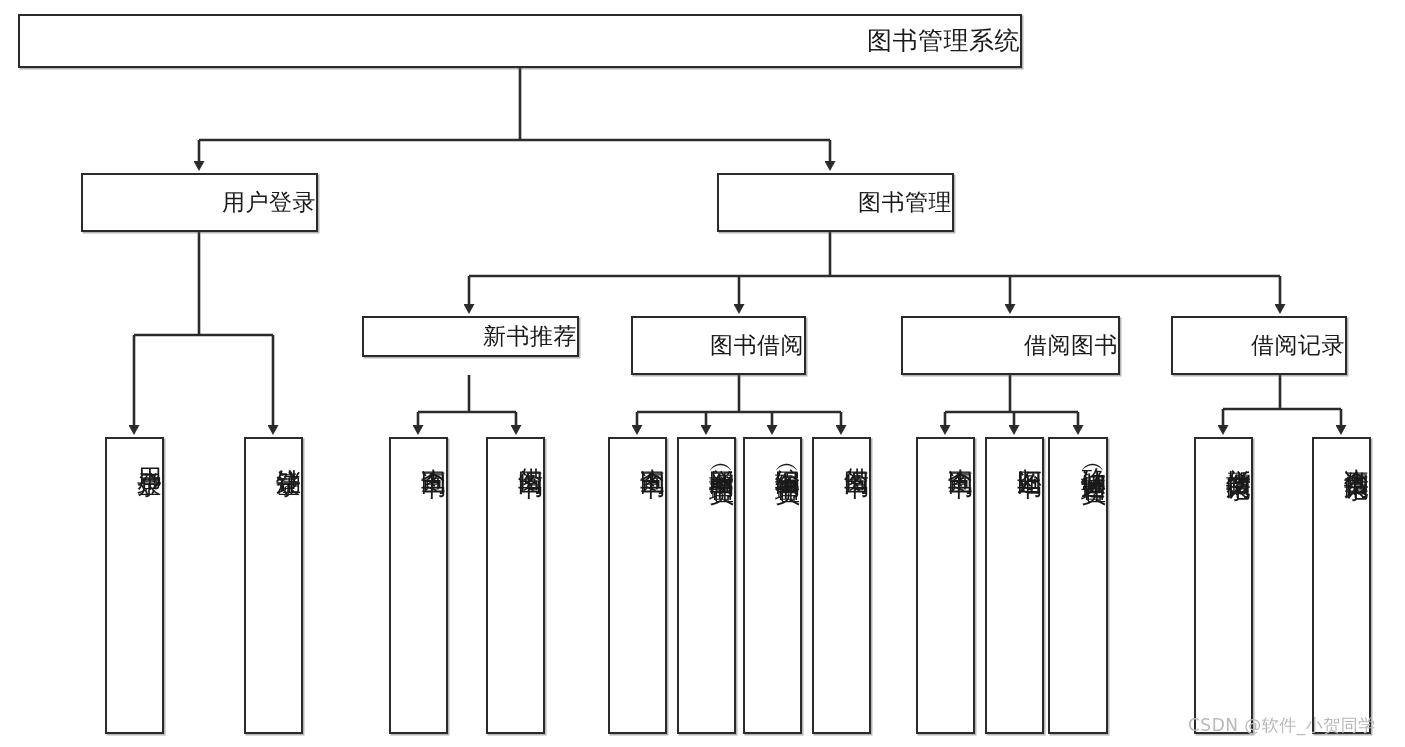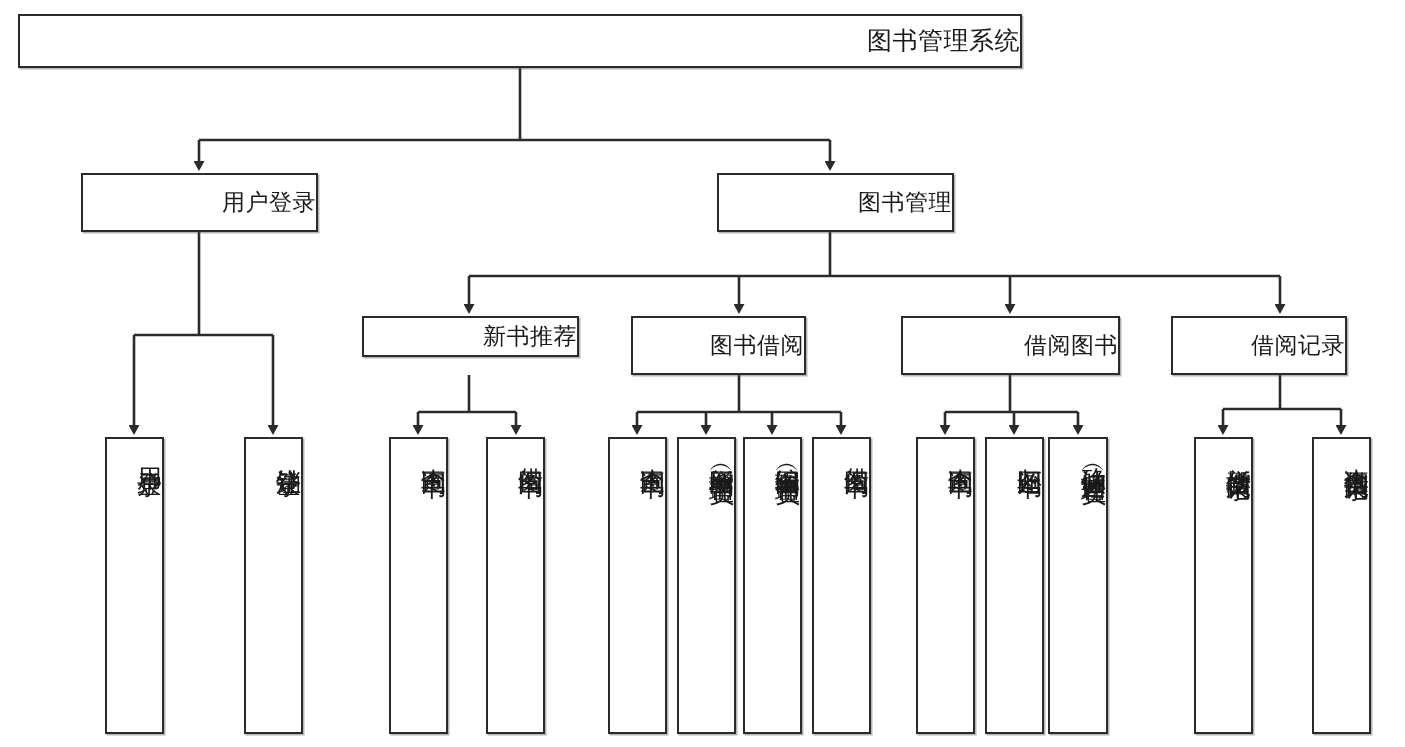--- a/index.html
+++ b/index.html
@@ -180,14 +180,15 @@
   <div class="node vert" style="left:1048px; top:437px; width:60px; height:297px;">
     <span class="label">确认归还（管理员）</span>
   </div>
   <div class="node vert" style="left:1194px; top:437px; width:59px; height:297px;">
     <span class="label">新增借阅记录</span>
   </div>
   <div class="node vert" style="left:1312px; top:437px; width:59px; height:297px;">
     <span class="label">查询借阅记录</span>
   </div>
 
+  <div class="watermark" style="left:1188px; top:714px;">CSDN @软件_小贺同学</div>
 
 </div>
 
 </body></html>

